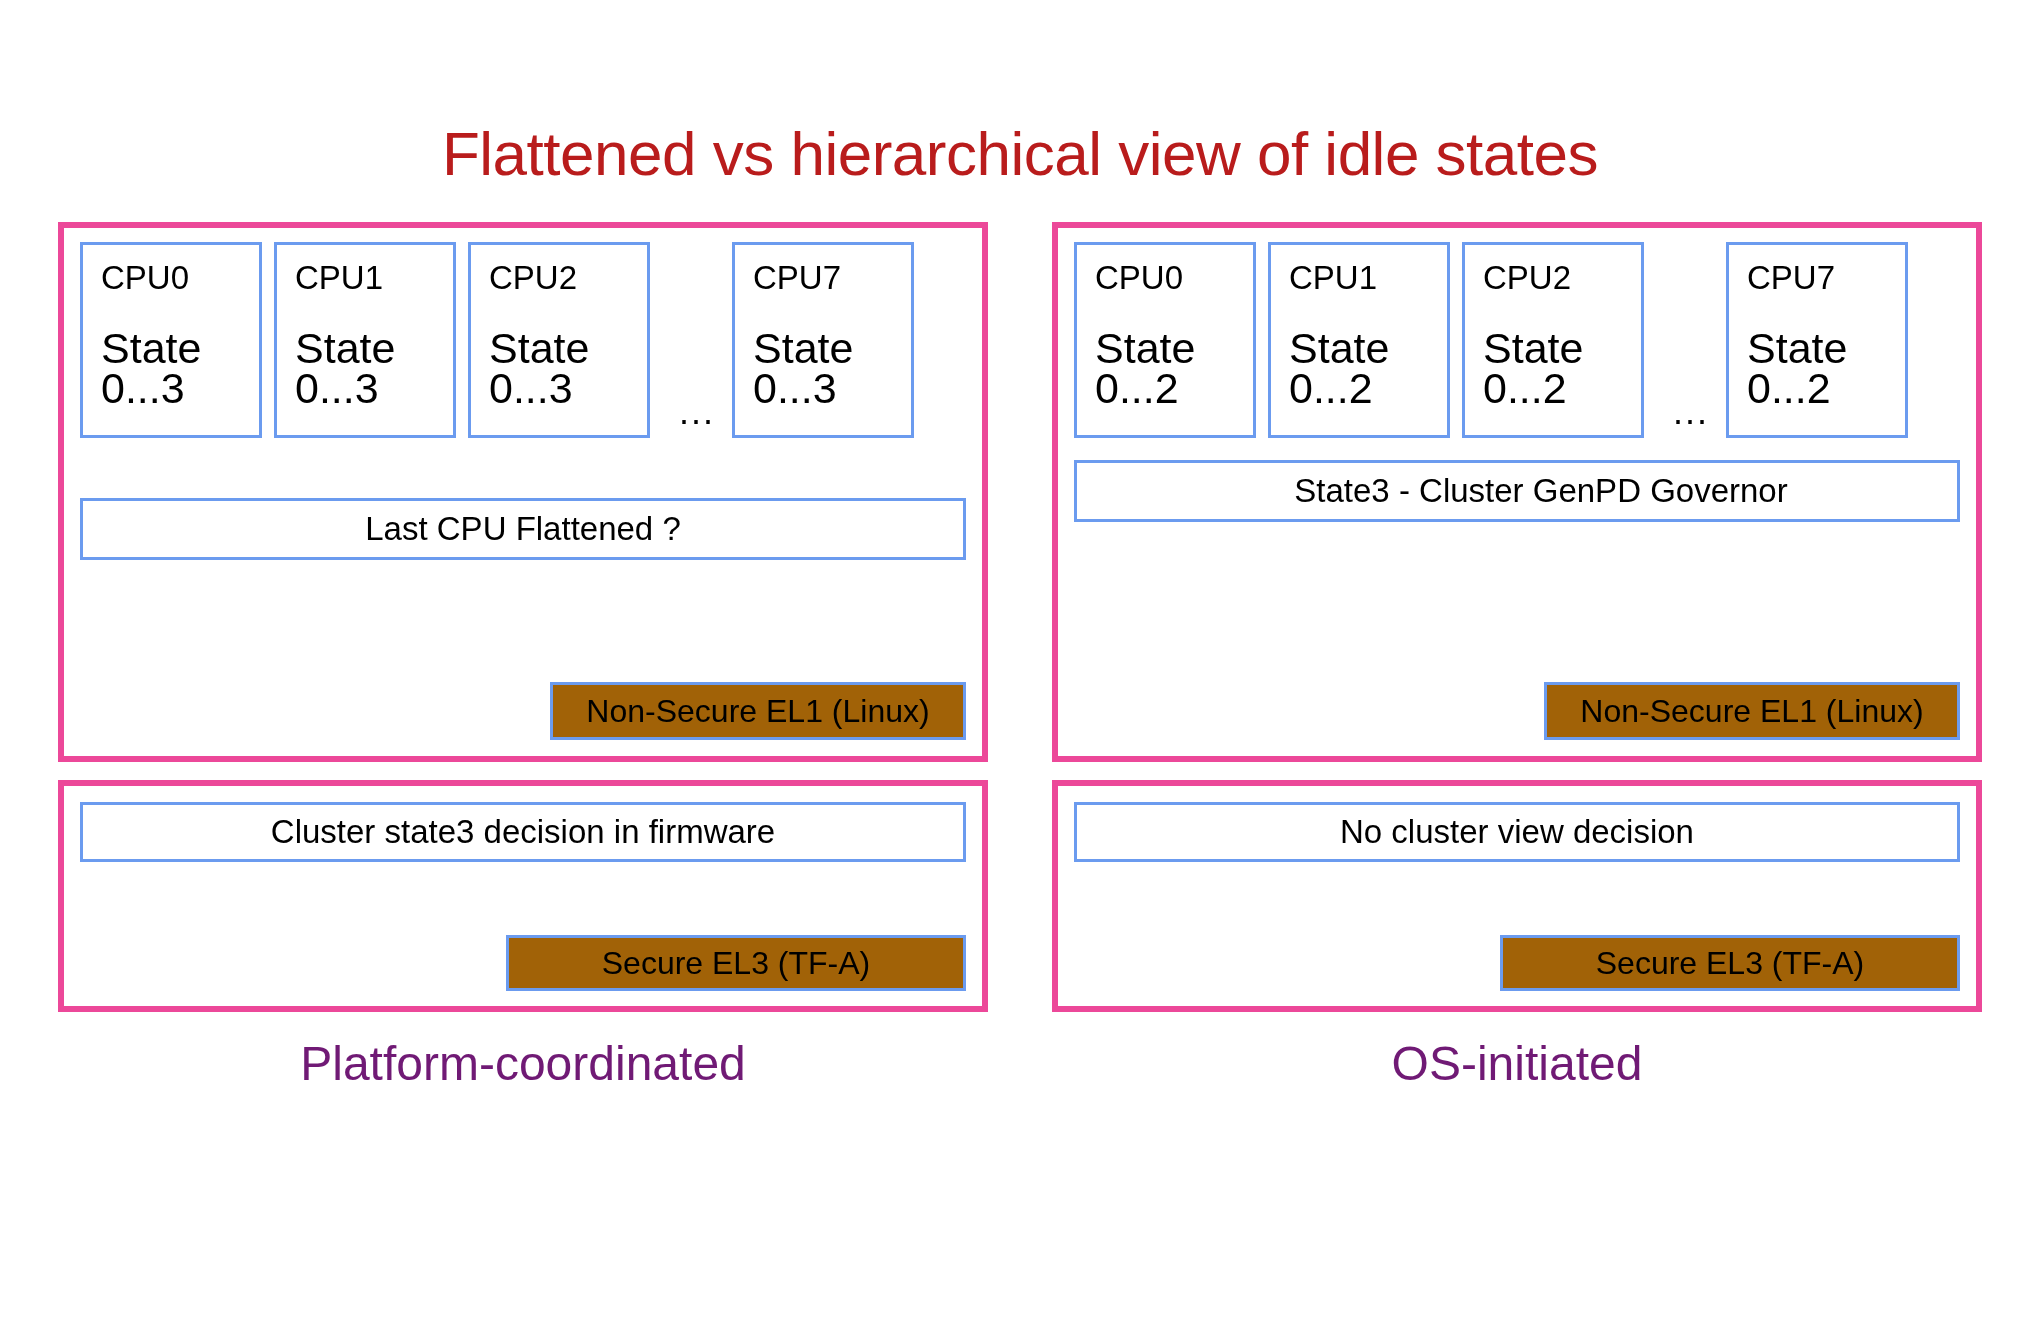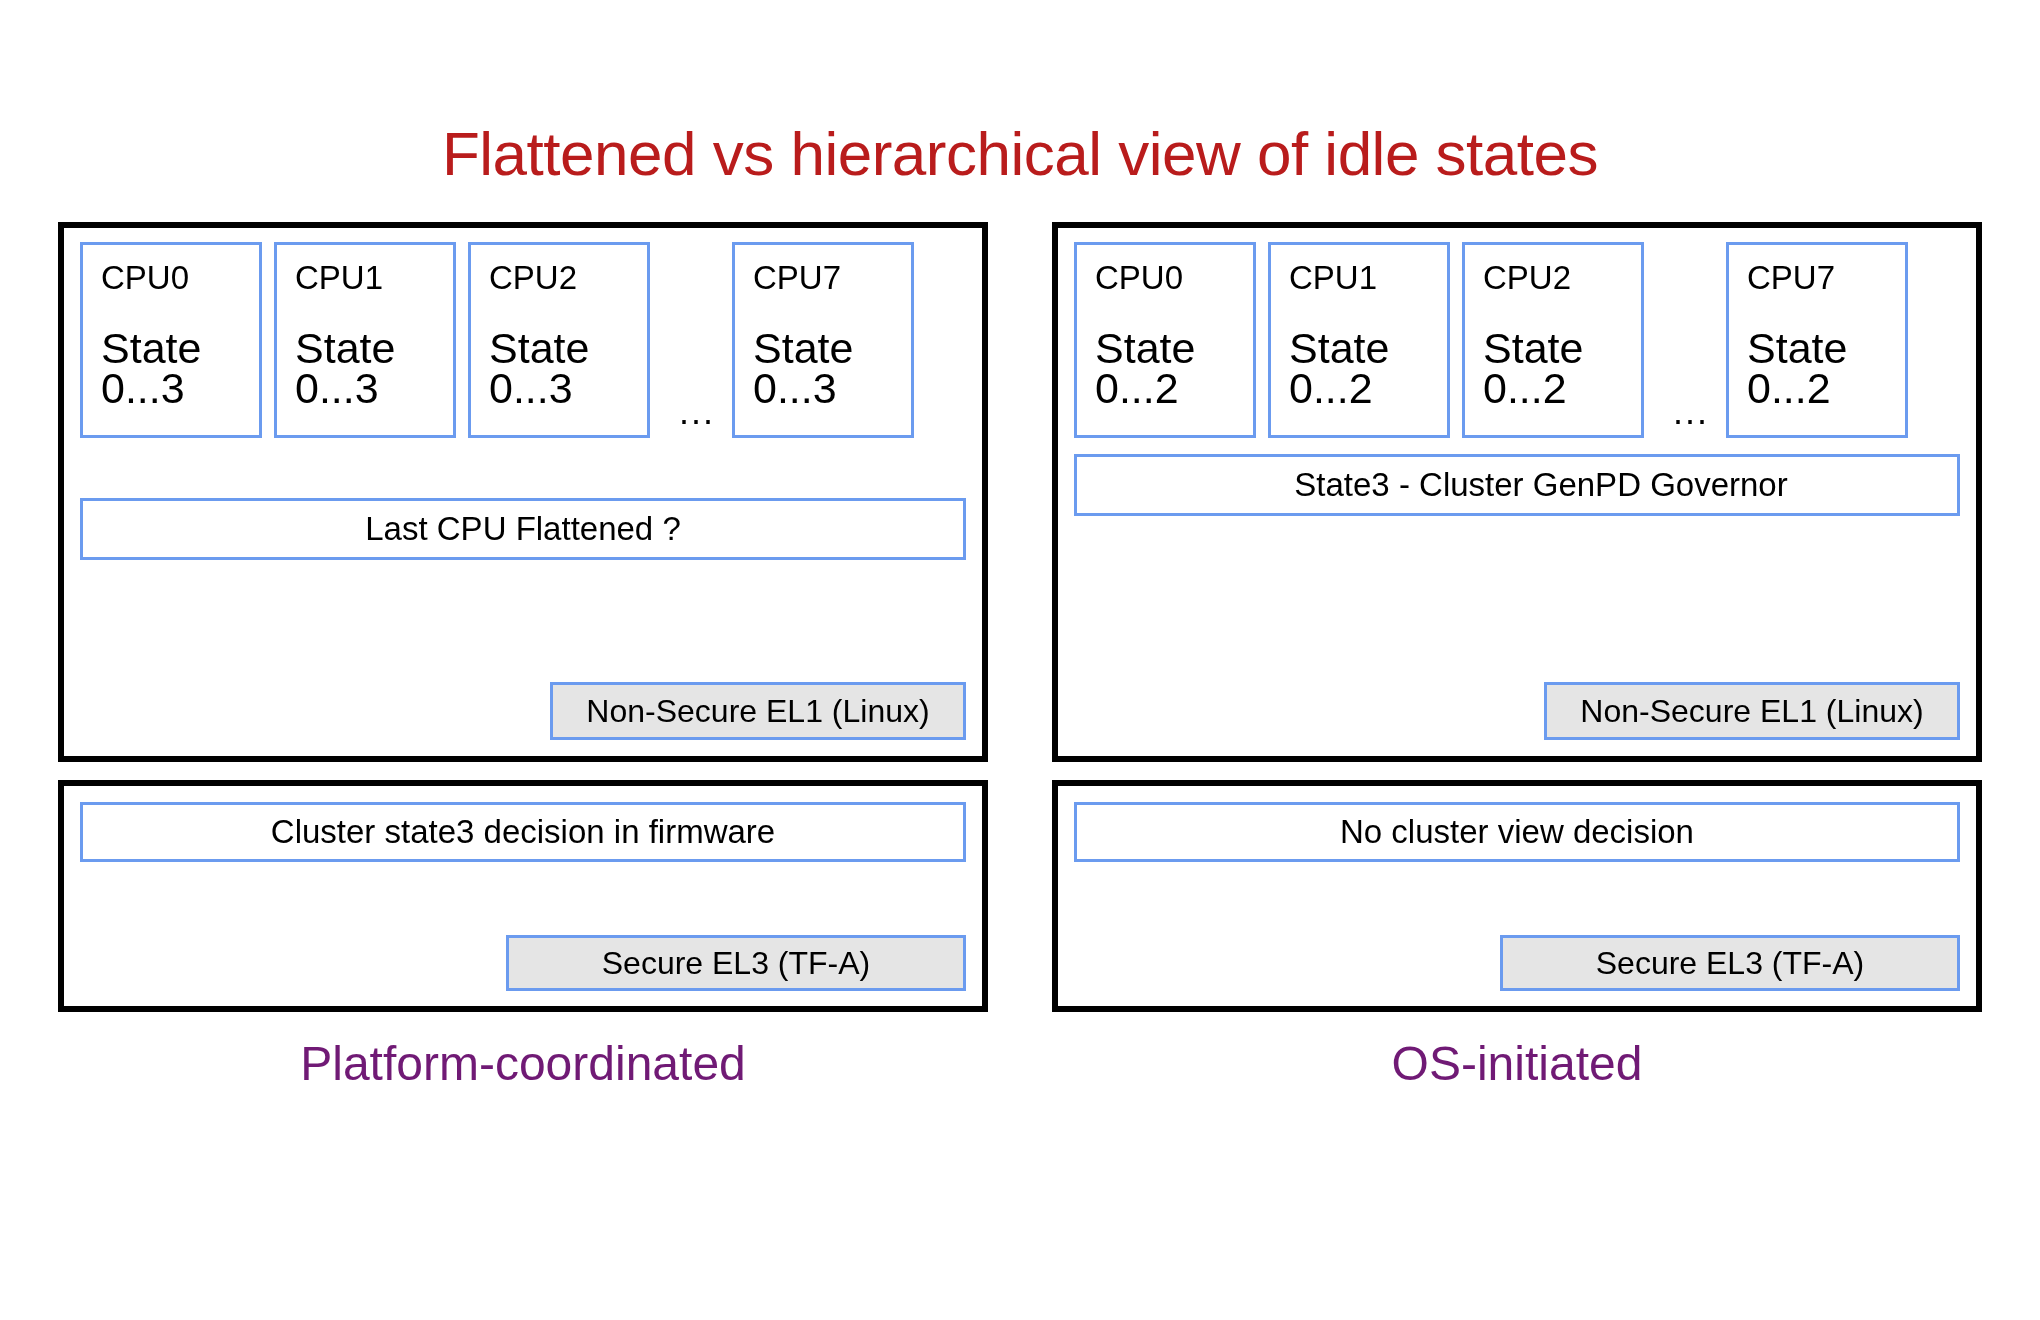--- a/index.html
+++ b/index.html
@@ -35,21 +35,21 @@
     position: absolute;
     top: 222px;
     width: 930px;
   }
   #column-platform-coordinated { left: 58px; }
   #column-os-initiated { left: 1052px; }
 
   
   .panel {
     box-sizing: border-box;
-    border: 6px solid #000000;
+    border: 6px solid #ec4899;
     background: #ffffff;
     position: relative;
   }
   .panel-os {
     height: 540px;
     padding: 14px 16px 16px 16px;
   }
   .panel-firmware {
     height: 232px;
     margin-top: 18px;
@@ -103,27 +103,27 @@
     box-sizing: border-box;
     border: 3px solid #6b9bef;
     background: #ffffff;
     height: 62px;
     line-height: 56px;
     text-align: center;
     font-size: 33px;
     width: 100%;
   }
   .bar-last-activity-left { margin-top: 56px; }
-  .bar-genpd { margin-top: 12px; padding-left: 48px; }
+  .bar-genpd { margin-top: 18px; padding-left: 48px; }
   .bar-last-activity-right { margin-top: 22px; }
 
   .el-badge {
     box-sizing: border-box;
     border: 3px solid #6b9bef;
-    background: #e5e5e5;
+    background: #a16207;
     height: 58px;
     line-height: 52px;
     text-align: center;
     font-size: 32px;
     position: absolute;
     right: 16px;
   }
   .el1-left  { width: 416px; bottom: 16px; }
   .el1-right { width: 416px; bottom: 16px; }
   .el3-badge { width: 460px; bottom: 15px; height: 56px; line-height: 50px; }

